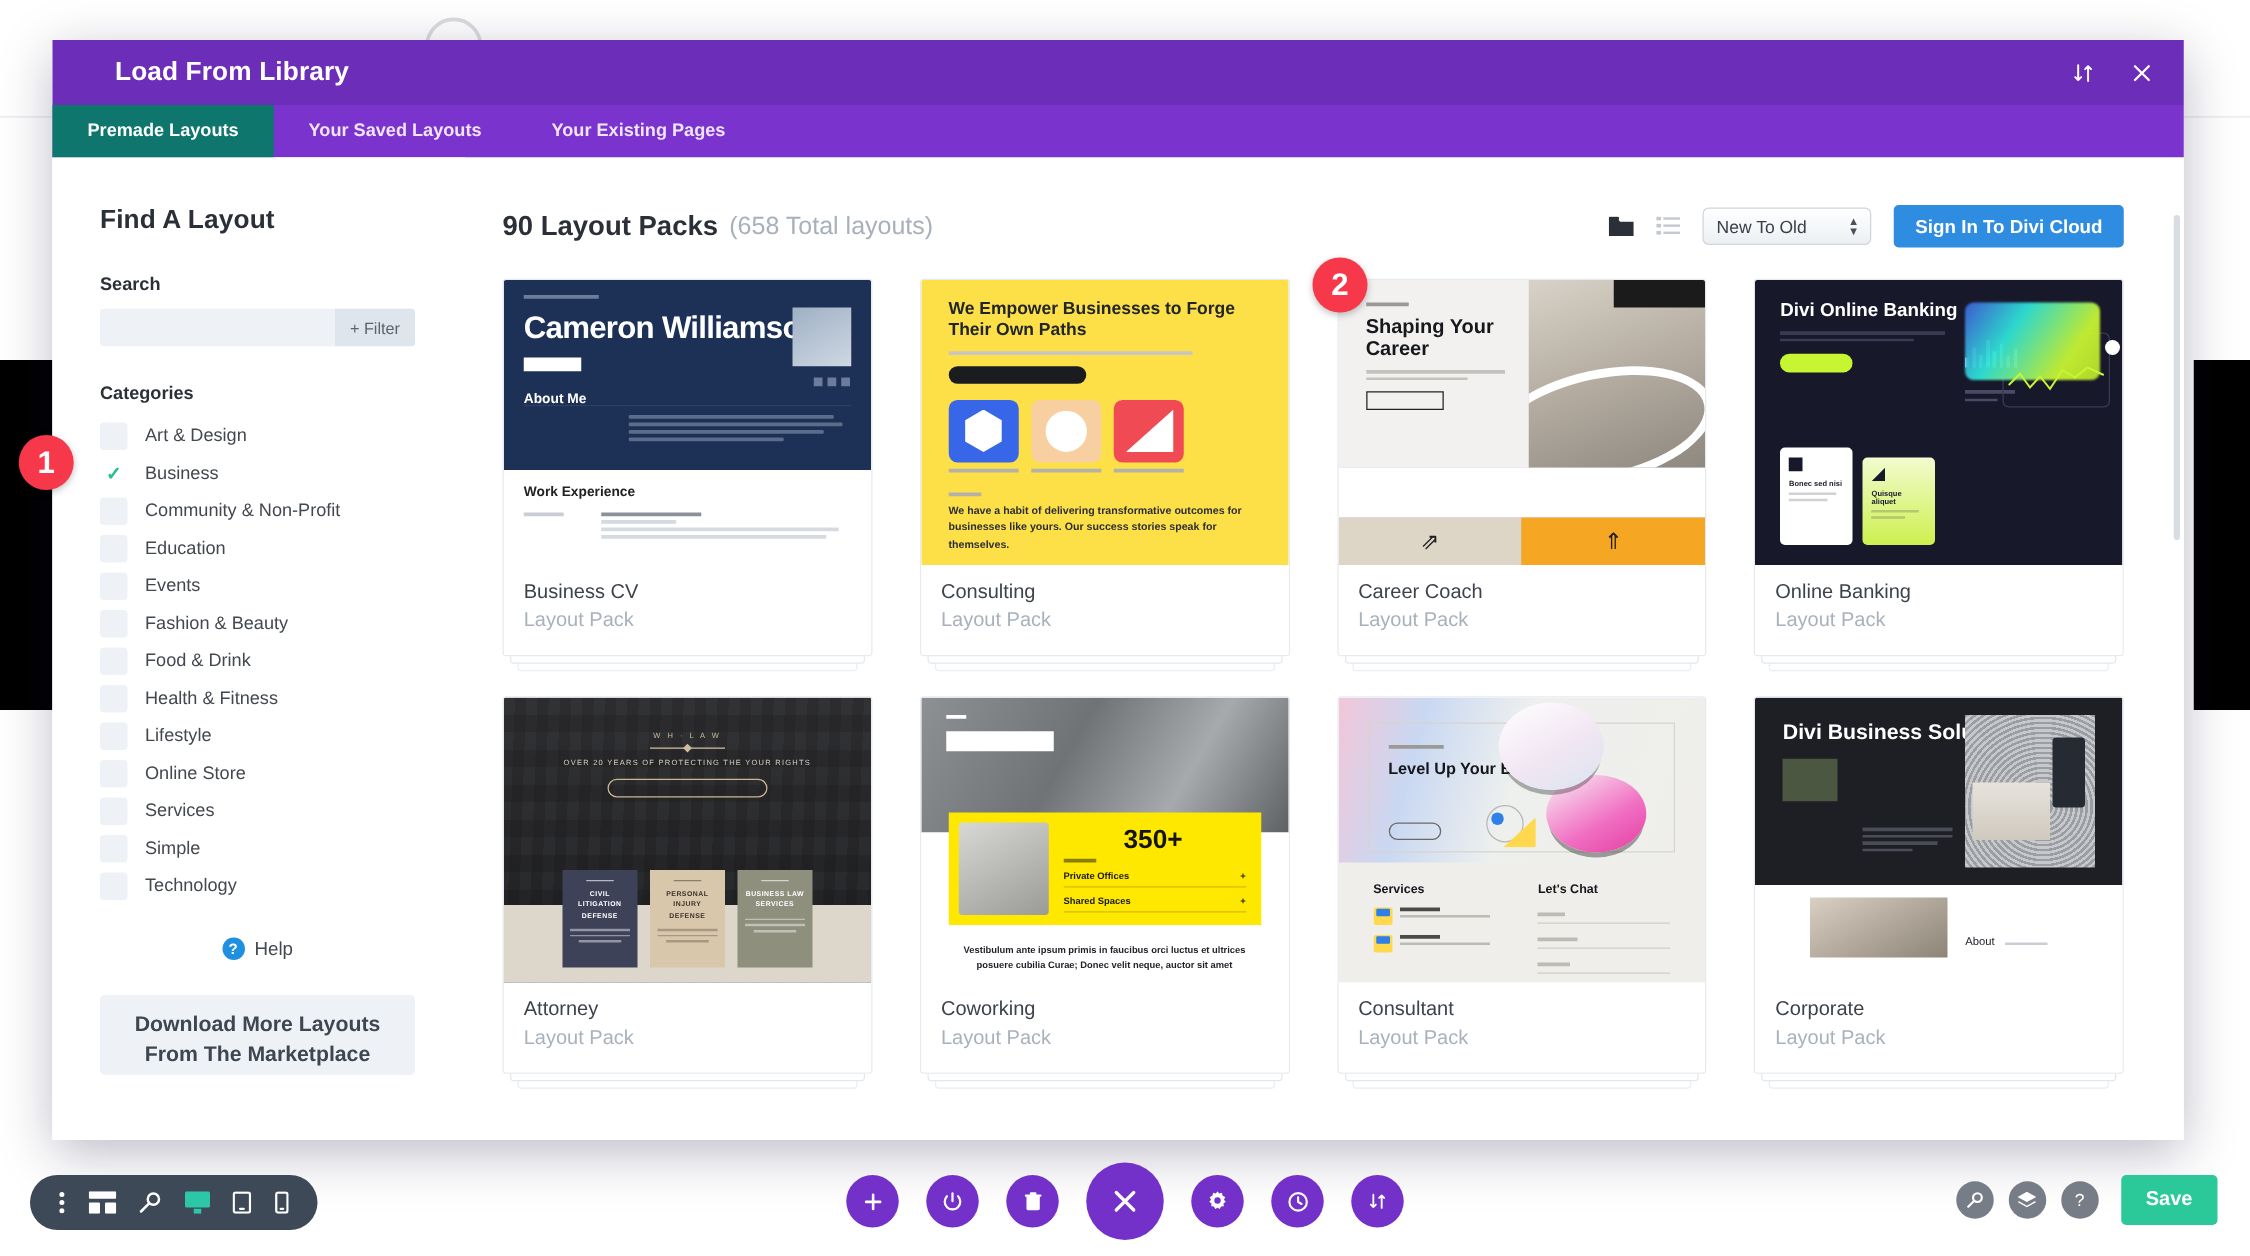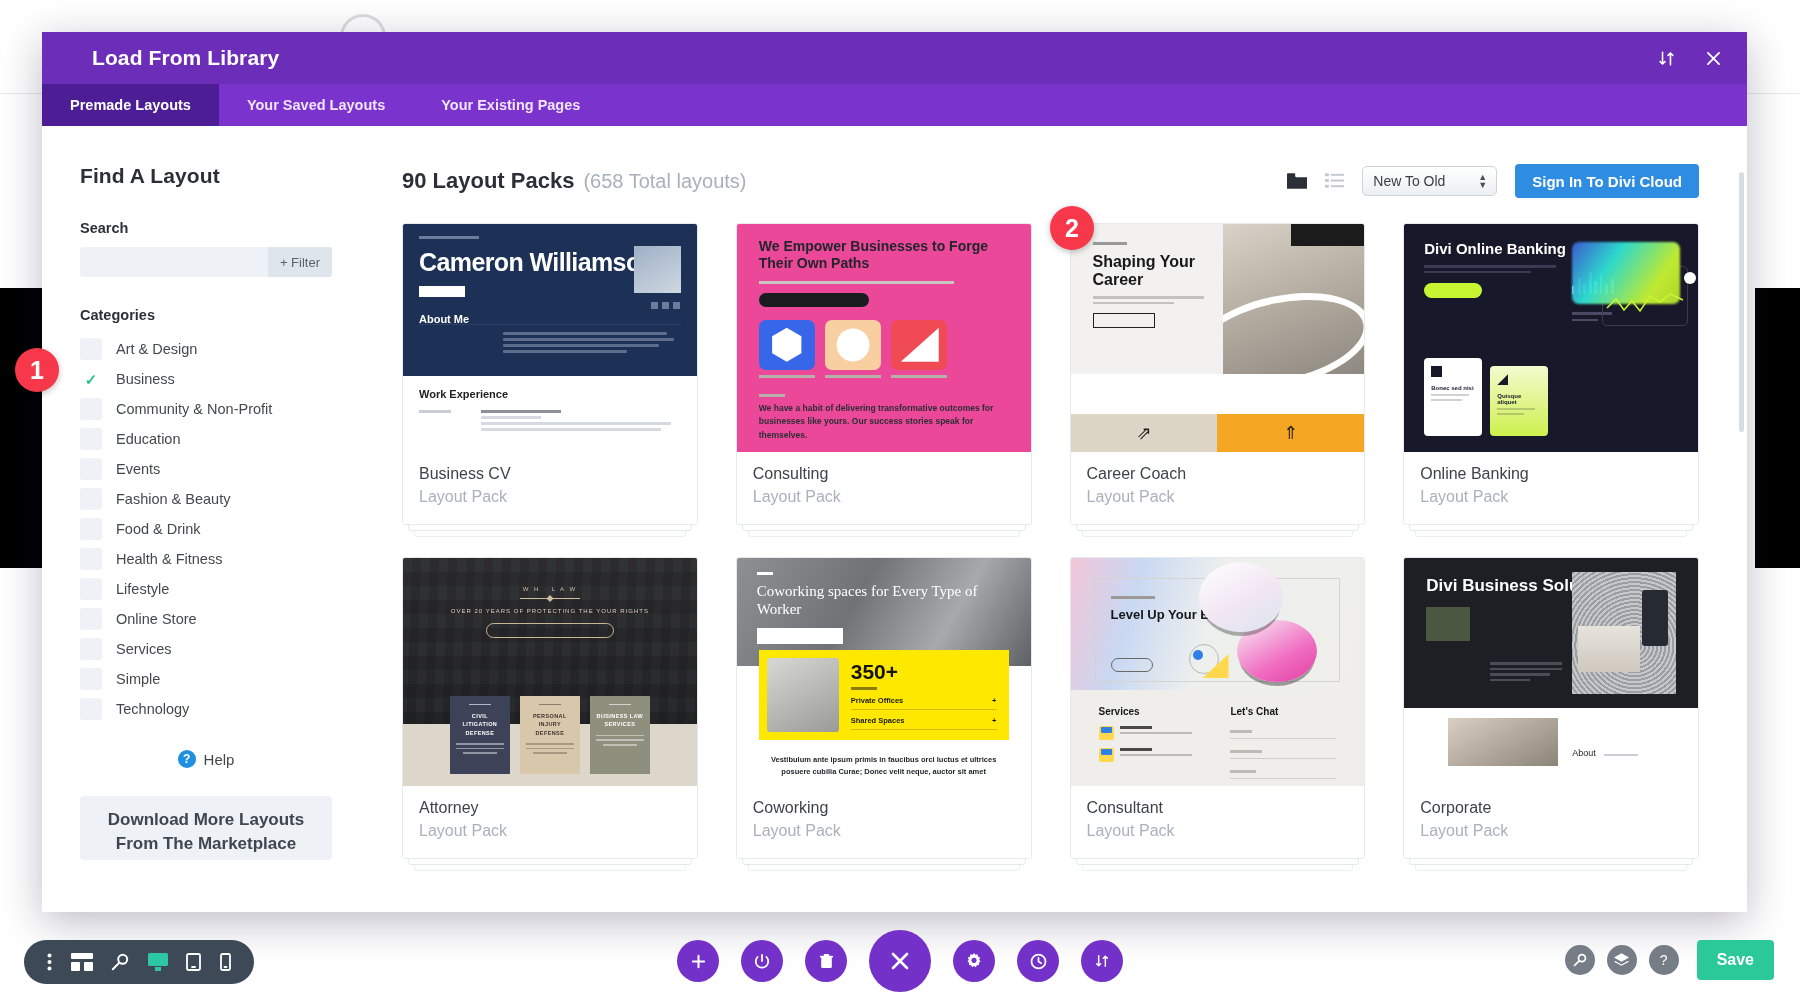--- a/index.html
+++ b/index.html
@@ -31,21 +31,21 @@
   .modal-title { color:#fff; font-size:21px; font-weight:bold; letter-spacing:.1px;margin-left:20px; }
   .head-actions { position:absolute; right:24px; top:0; height:52px; display:flex; align-items:center; gap:28px; }
   .head-icon { color:#fff; font-size:20px; line-height:1; cursor:pointer; display:flex; align-items:center; }
   .head-icon svg { display:block; }
 
   .tabs { height:42px; background:#7a33cc; display:flex; align-items:stretch; }
   .tab {
     display:flex; align-items:center; padding:0 28px; color:#f0e4ff; font-size:14.5px; font-weight:bold;
     cursor:pointer; white-space:nowrap;
   }
-  .tab.active { background:#4c1d95; color:#ffffff;text-align:right; }
+  .tab.active { background:#0f766e; color:#ffffff;text-align:right; }
 
   .body { display:flex; height:786px; background:#ffffff; }
 
   
   .sidebar { width:330px; flex:0 0 330px; padding:38px 40px 0 38px; background:#fff; position:relative; }
   .sidebar h2 { font-size:21px; color:#2b3038; font-weight:bold; margin-bottom:32px; letter-spacing:.1px; }
   .side-label { font-size:14.5px; color:#2b3038; font-weight:bold; margin-bottom:11px; }
   .search-wrap { position:relative; height:30px; margin-bottom:30px; }
   .search-input {
     width:100%; height:30px; background:#eef2f6; border:0; border-radius:3px;
@@ -163,21 +163,21 @@
   .cv-lines span { display:block; height:3px; background:#5c6d8b; margin-bottom:3px; border-radius:1px; }
   .cv-bot { height:76px; background:#fff; padding:12px 16px; }
   .cv-we { font-size:11px; color:#222; font-weight:bold; }
   .cv-sub { display:flex; gap:30px; margin-top:10px; }
   .cv-sub .lft span { display:block; width:32px; height:3px; background:#c9ced6; margin-bottom:3px; }
   .cv-sub .rgt { flex:1; }
   .cv-sub .rgt span { display:block; height:3px; background:#d5dae0; margin-bottom:3px; }
   .cv-sub .rgt span.b { background:#8b9099; width:40%; }
 
   
-  .cs-root { background:#ec4899; height:100%; padding:14px 22px; }
+  .cs-root { background:#fde047; height:100%; padding:14px 22px; }
   .cs-h { font-size:14px; font-weight:bold; color:#22252b; line-height:1.22; }
   .cs-p { margin-top:9px; }
   .cs-p span { display:block; height:2.5px; background:#c9c6c1; margin-bottom:3px; width:78%; }
   .cs-btn { margin-top:9px; width:110px; height:14px; background:#1b1c20; border-radius:7px; }
   .cs-icons { display:flex; gap:10px; margin-top:13px; }
   .cs-ic { width:56px; height:50px; border-radius:7px; position:relative; overflow:hidden; }
   .cs-ic.b { background:#3767e8; }
   .cs-ic.o { background:#f7cfa0; }
   .cs-ic.r { background:#f04a55; }
   .cs-hex { position:absolute; left:50%; top:50%; transform:translate(-50%,-50%); width:34px; height:34px;
@@ -262,21 +262,21 @@
 
   
   .cw-top { height:108px; position:relative; overflow:hidden;
             background:linear-gradient(120deg,#8d9194 0%,#6f7376 40%,#a7aaad 70%,#5d6164 100%); padding:14px 20px; }
   .cw-k { width:16px; height:3px; background:#fff; margin-bottom:7px; }
   .cw-h { font-family:"Liberation Serif", serif; color:#fff; font-size:15px; line-height:1.2; }
   .cw-btn { margin-top:10px; width:86px; height:16px; background:#fff; }
   .cw-ylw { position:absolute; left:22px; right:22px; top:92px; height:90px; background:#ffe800; display:flex; z-index:3; }
   .cw-img { width:72px; background:linear-gradient(150deg,#d8d8d4,#9a9a96); margin:8px 0 8px 8px; border-radius:3px; }
   .cw-yr { flex:1; padding:10px 12px 0 12px; }
-  .cw-num { font-size:21px; font-weight:bold; color:#141414; }
+  .cw-num { font-size:21px; font-weight:bold; color:#141414;margin-left:48px; }
   .cw-nk { width:26px; height:3px; background:#14141480; margin-top:3px; }
   .cw-row { display:flex; align-items:center; justify-content:space-between; border-bottom:1px solid #14141433;
             padding:6px 0 4px; font-size:7.5px; font-weight:bold; color:#1a1a1a; }
   .cw-foot { position:absolute; left:0; right:0; top:196px; padding:0 30px; text-align:center;
              font-size:7.5px; font-weight:bold; color:#1d2026; line-height:1.65; }
   .cw-white { position:absolute; left:0; right:0; top:108px; bottom:0; background:#fff; }
 
   
   .cn-root { height:100%; position:relative; overflow:hidden; background:#efeeea; }
   .cn-grad { position:absolute; left:0; top:0; width:100%; height:132px;
@@ -691,21 +691,20 @@
           </div>
 
           <div class="card">
             <div class="card-shadow-b"></div>
             <div class="card-shadow-a"></div>
             <div class="card-inner">
               <div class="thumb">
                 <div class="t-root" style="background:#fff;position:relative">
                   <div class="cw-top">
                     <div class="cw-k"></div>
-                    <div class="cw-h">Coworking spaces for Every Type of Worker</div>
                     <div class="cw-btn"></div>
                   </div>
                   <div class="cw-white"></div>
                   <div class="cw-ylw">
                     <div class="cw-img"></div>
                     <div class="cw-yr">
                       <div class="cw-num">350+</div>
                       <div class="cw-nk"></div>
                       <div class="cw-row">
                           <span>Private Offices</span>

